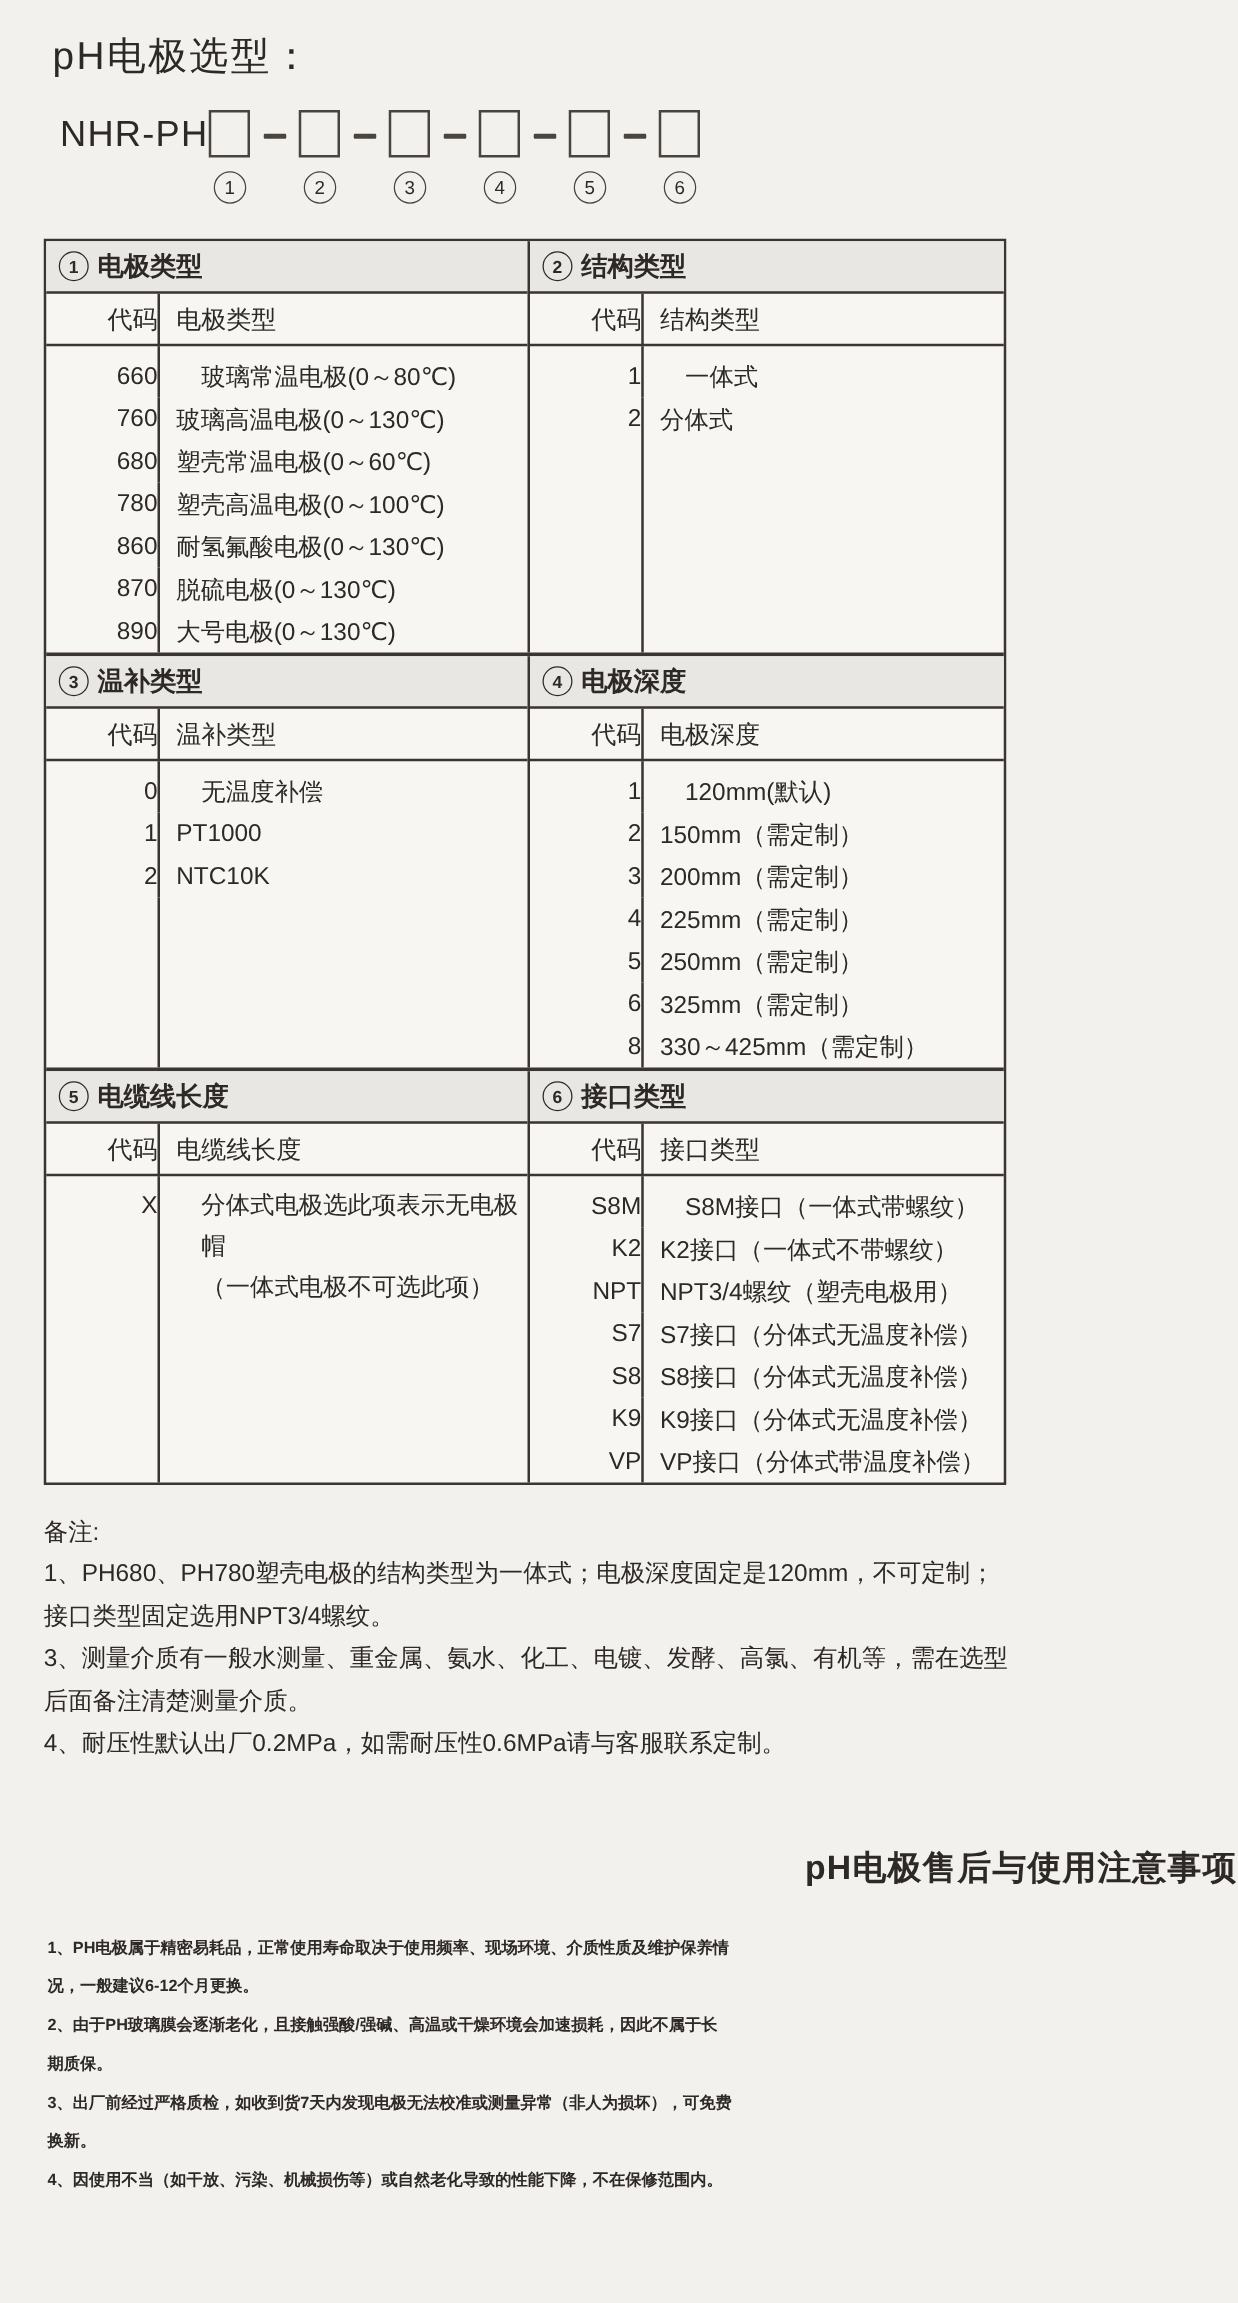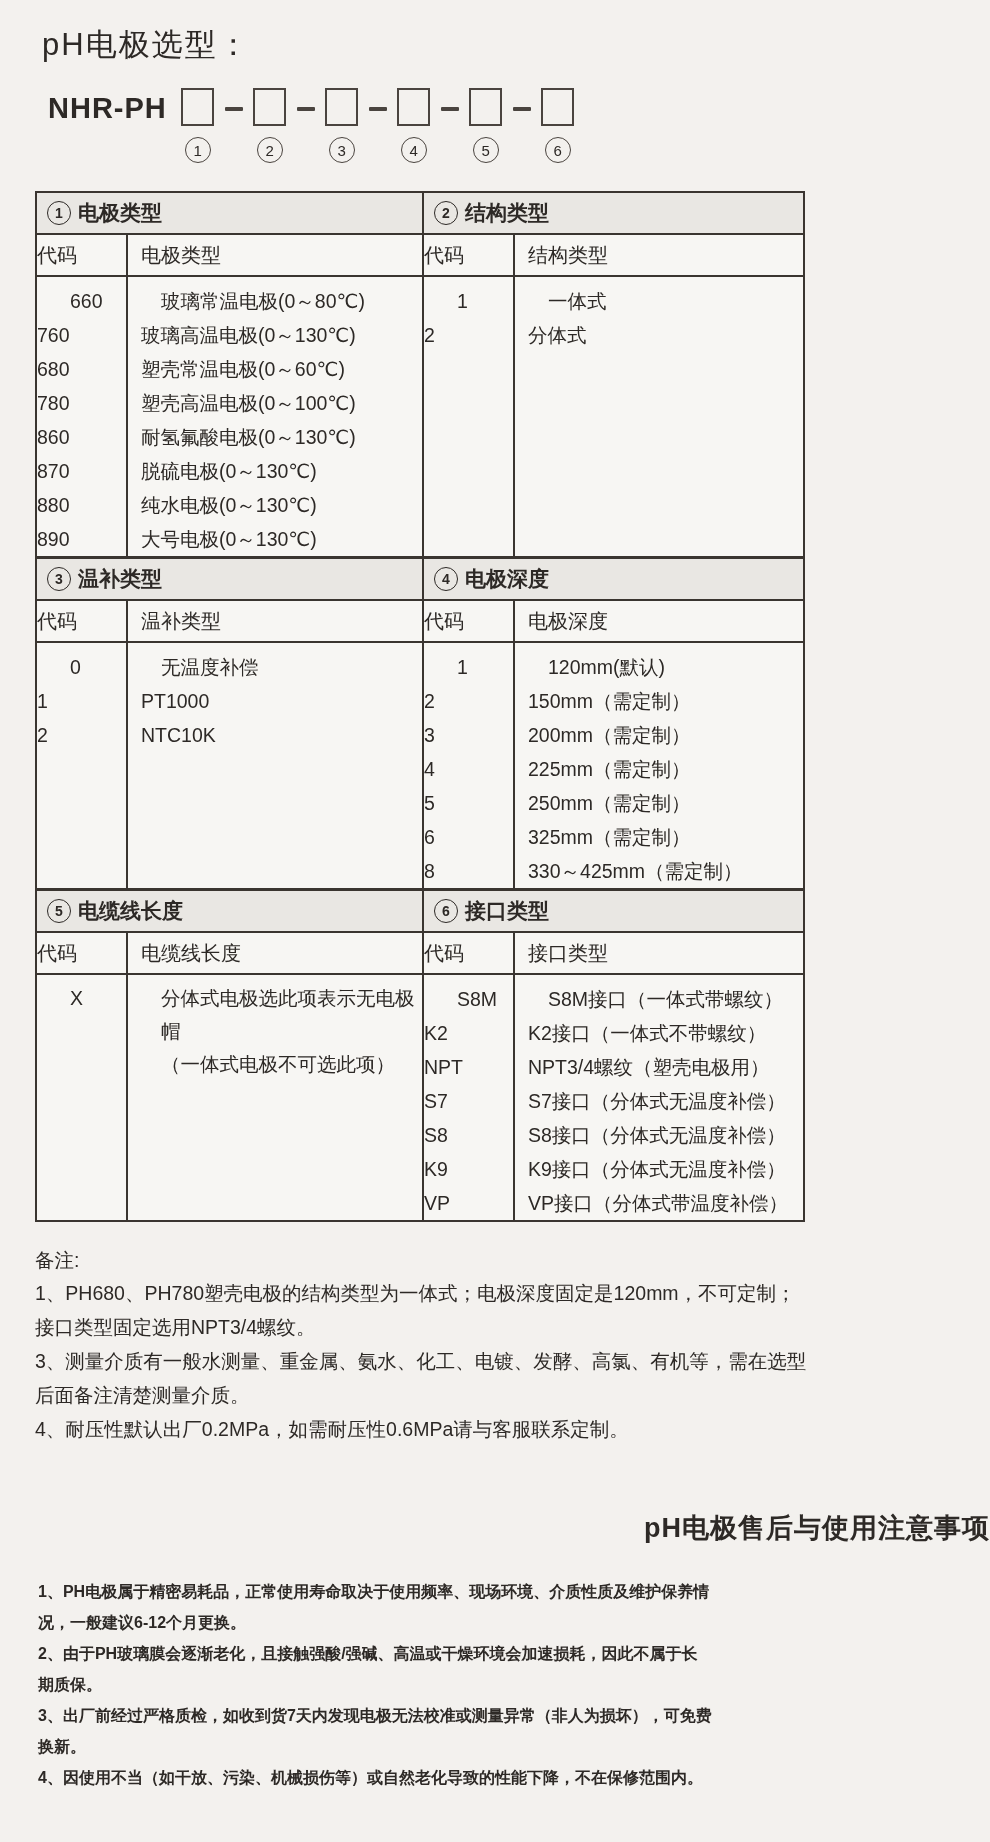--- a/index.html
+++ b/index.html
@@ -6,21 +6,21 @@
   body{
     width:990px;height:1842px;overflow:hidden;box-sizing:border-box;
     background:#f3f1ee;color:#2d2926;
     font-family:"Liberation Sans","DejaVu Sans",sans-serif;
   }
   .page{position:relative;width:990px;height:1842px;}
 
   
   .page-title{margin:24px 0 0 42px;font-size:31px;font-weight:400;letter-spacing:2px;}
   .code-row{display:flex;align-items:flex-start;margin:22px 0 0 48px;}
-  .model-prefix{font-size:29px;font-weight:700;line-height:40px;letter-spacing:1px;margin-right:14px;}
+  .model-prefix{font-size:29px;font-weight:400;line-height:40px;letter-spacing:1px;}
   .slots{display:flex;align-items:flex-start;}
   .slot{display:flex;flex-direction:column;align-items:center;width:34px;}
   .code-box{width:33px;height:38px;border:2px solid #4a443f;box-sizing:border-box;background:transparent;}
   .pos-marker{margin-top:11px;width:24px;height:24px;border:1.6px solid #4a443f;border-radius:50%;
     display:flex;align-items:center;justify-content:center;font-size:15px;line-height:1;}
   .dash{width:18px;height:3.5px;background:#4a443f;border-radius:1px;margin:19px 10px 0 10px;}
 
   
   .sel-table{margin:28px 0 0 35px;width:770px;box-sizing:border-box;
     border:2.5px solid #3a3530;background:#f7f6f3;}
@@ -28,38 +28,38 @@
   .group + .group{border-top:3px solid #3a3530;}
   .half{display:flex;flex-direction:column;min-width:0;}
   .half.right{border-left:2.5px solid #3a3530;}
   .band{background:#e9e7e3;border-bottom:2.5px solid #3a3530;height:42px;
     display:flex;align-items:center;gap:7px;padding-left:10px;
     font-size:21px;font-weight:700;box-sizing:border-box;}
   .num-circle{width:22px;height:22px;border:1.8px solid #2d2926;border-radius:50%;flex:0 0 auto;
     display:flex;align-items:center;justify-content:center;font-size:14px;font-weight:700;line-height:1;}
   .half table{border-collapse:collapse;width:100%;flex:1;font-size:19.5px;}
   .half th{font-weight:400;}
-  .half th.code,.half td.code{width:56px;border-right:2px solid #3a3530;text-align:left;padding:0;}
+  .half th.code,.half td.code{width:56px;border-right:2px solid #3a3530;text-align:right;padding:0;}
   .half thead th{height:38px;border-bottom:2px solid #3a3530;font-size:20px;text-align:left;}
   .half th.val,.half td.val{padding-left:13px;text-align:left;}
   .half tbody td{height:34px;padding-top:0;padding-bottom:0;}
   .half tbody tr:first-child td{padding-top:7px;padding-left:33px;}
   .half tbody tr.fill td{height:auto;}
   td.val{white-space:pre-line;}
   .topalign tbody td{vertical-align:top;height:auto;line-height:33px;padding-top:3px;padding-bottom:2px;}
   .topalign tbody tr.fill td{padding:0;}
 
   
   .notes{margin:22px 30px 0 35px;font-size:19.5px;font-weight:400;line-height:34px;}
   .notes-title{line-height:32px;}
   .note-item{white-space:pre-line;}
 
   
   .aftersales-title{margin:64px 0 0 0;text-align:right;font-size:27px;font-weight:700;letter-spacing:1px;}
-  .aftersales-list{margin:30px 30px 0 38px;font-size:16px;font-weight:600;line-height:31px;}
+  .aftersales-list{margin:30px 30px 0 38px;font-size:13px;font-weight:600;line-height:31px;}
   .notice-item{white-space:pre-line;}
 </style>
 </head>
 <body>
 
 <div class="page">
 
   <h1 class="page-title">pH电极选型：</h1>
 
   <div class="code-row">
@@ -129,24 +129,20 @@
                 <td class="code">780</td>
                 <td class="val">塑壳高温电极(0～100℃)</td>
               </tr>
               <tr>
                 <td class="code">860</td>
                 <td class="val">耐氢氟酸电极(0～130℃)</td>
               </tr>
               <tr>
                 <td class="code">870</td>
                 <td class="val">脱硫电极(0～130℃)</td>
-              </tr>
-              <tr>
-                <td class="code">880</td>
-                <td class="val">纯水电极(0～130℃)</td>
               </tr>
               <tr>
                 <td class="code">890</td>
                 <td class="val">大号电极(0～130℃)</td>
               </tr>
               <tr class="fill">
                 <td class="code"></td>
                 <td class="val"></td>
               </tr>
             </tbody>

